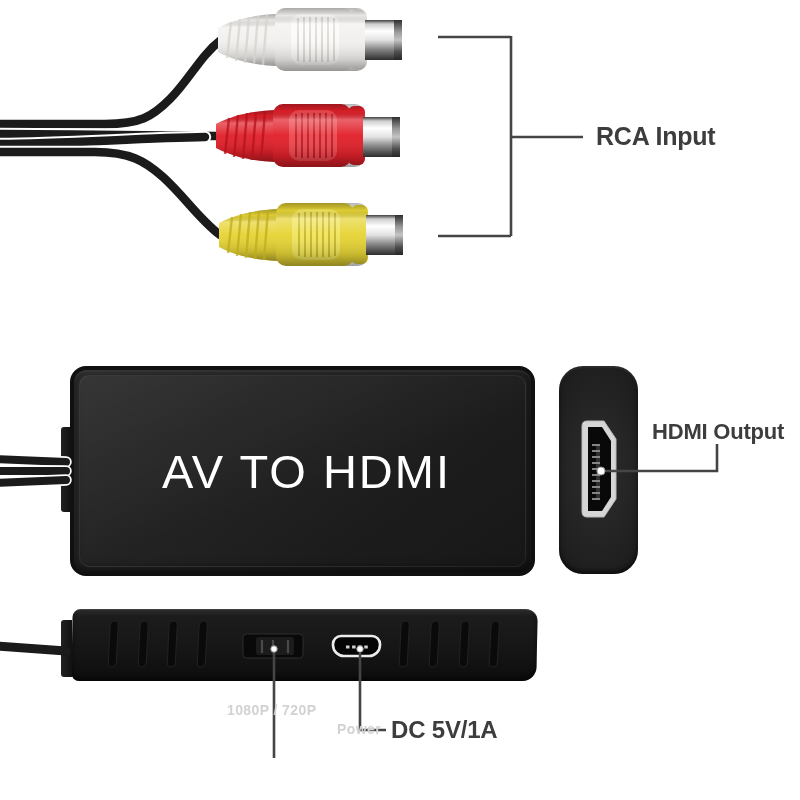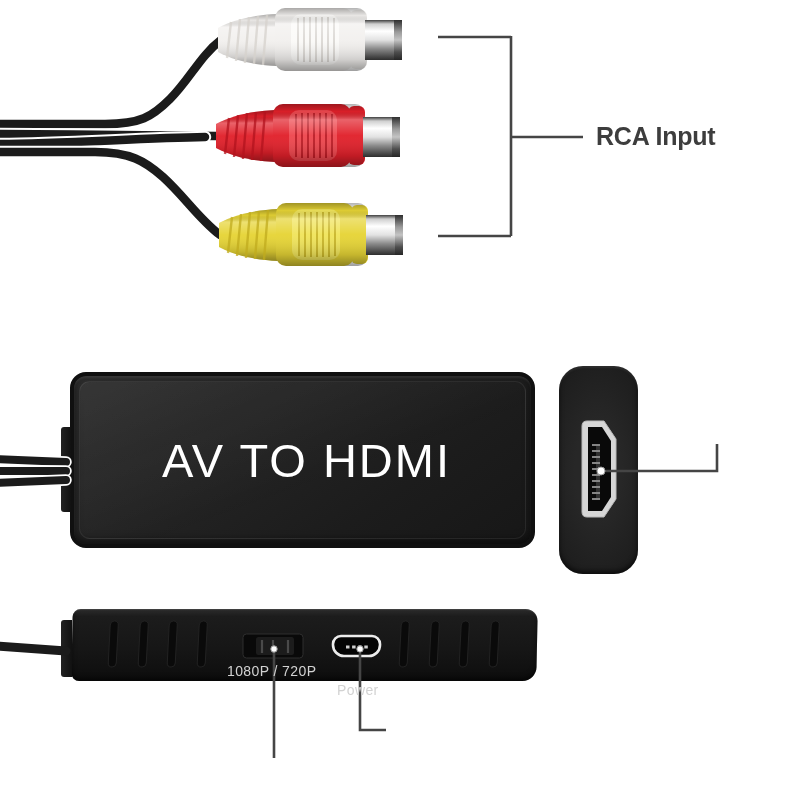--- a/index.html
+++ b/index.html
@@ -1,43 +1,43 @@
 <!DOCTYPE html>
 <html><head>
 <meta charset="utf-8">
 <style>
   html,body{margin:0;padding:0;background:#fff;}
   .stage{position:relative;width:800px;height:800px;background:#ffffff;overflow:hidden;
          font-family:"Liberation Sans", sans-serif;}
   .abs{position:absolute;}
   
-  .main-box{left:70px;top:366px;width:465px;height:176px;border-radius:16px;
+  .main-box{left:70px;top:366px;width:465px;height:210px;border-radius:16px;
     background:linear-gradient(145deg,#2c2c2c 0%,#242424 35%,#1c1c1c 70%,#171717 100%);
     border:4px solid #101010;box-sizing:border-box;
-    box-shadow:inset 0 2px 2px rgba(255,255,255,.08), inset 0 -4px 8px rgba(0,0,0,.55);margin-top:6px;}
+    box-shadow:inset 0 2px 2px rgba(255,255,255,.08), inset 0 -4px 8px rgba(0,0,0,.55);}
   .main-box .inner{position:absolute;inset:5px;border-radius:11px;
     border:1px solid rgba(255,255,255,.07);
     background:linear-gradient(160deg,rgba(255,255,255,.05),rgba(255,255,255,0) 60%);}
   .box-label{position:absolute;inset:0;display:flex;align-items:center;justify-content:center;
     color:#fff;font-size:47px;font-weight:400;letter-spacing:2px;padding-left:8px;}
   
   .side-device{left:559px;top:366px;width:79px;height:208px;border-radius:24px;
     background:radial-gradient(120% 95% at 50% 50%, #272727 25%, #1a1a1a 70%, #0f0f0f 100%);
     box-shadow:inset 0 2px 2px rgba(255,255,255,.07), inset 0 -3px 5px rgba(0,0,0,.6);}
   
   .bottom-bar{left:72px;top:609px;width:465px;height:72px;border-radius:8px 12px 14px 8px;
     background:linear-gradient(180deg,#2d2d2d 0%,#1c1c1c 10%,#161616 55%,#0d0d0d 100%);
     transform:skewX(-1.2deg);
     box-shadow:inset 0 1px 1px rgba(255,255,255,.12), inset 0 -3px 5px rgba(0,0,0,.6);}
   .tab{background:linear-gradient(90deg,#222,#111);}
   .box-tab{left:61px;top:427px;width:10px;height:85px;border-radius:3px 0 0 3px;}
   .bar-tab{left:61px;top:620px;width:11px;height:57px;border-radius:3px 0 0 3px;}
   
   .lbl{position:absolute;color:#3d3d3d;font-weight:700;letter-spacing:-.2px;white-space:nowrap;}
-  .panel-lbl{position:absolute;color:#d2d2d2;font-weight:400;white-space:nowrap;}
+  .panel-lbl{position:absolute;color:#d2d2d2;font-weight:700;white-space:nowrap;margin-top:39px;}
   svg.overlay{position:absolute;left:0;top:0;pointer-events:none;}
 </style>
 </head>
 <body>
 
 <div class="stage">
 
   <div class="abs main-box">
     <div class="inner"></div>
     <div class="box-label">AV TO HDMI</div>
@@ -172,15 +172,17 @@
       <path d="M360,653 V730 H386"></path>
     </g>
     <g fill="#ffffff">
       <circle cx="601" cy="471" r="4" stroke="#9a9a9a" stroke-width="1"></circle>
       <circle cx="274" cy="649" r="3.2" stroke="#9a9a9a" stroke-width="1"></circle>
       <circle cx="360" cy="649" r="3.2" stroke="#9a9a9a" stroke-width="1"></circle>
     </g>
   </svg>
 
   <div class="lbl" style="left:596px;top:122px;font-size:25px;text-align:right;">RCA Input</div>
+  <div class="lbl" style="left:652px;top:419px;font-size:22px;">HDMI Output</div>
+  <div class="lbl" style="left:391px;top:716px;font-size:24px;">DC 5V/1A</div>
   <div class="panel-lbl" style="left:227px;top:663px;font-size:14px;letter-spacing:.4px;">1080P / 720P</div>
   <div class="panel-lbl" style="left:337px;top:682px;font-size:14px;letter-spacing:.4px;">Power</div>
 </div>
 
 </body></html>

